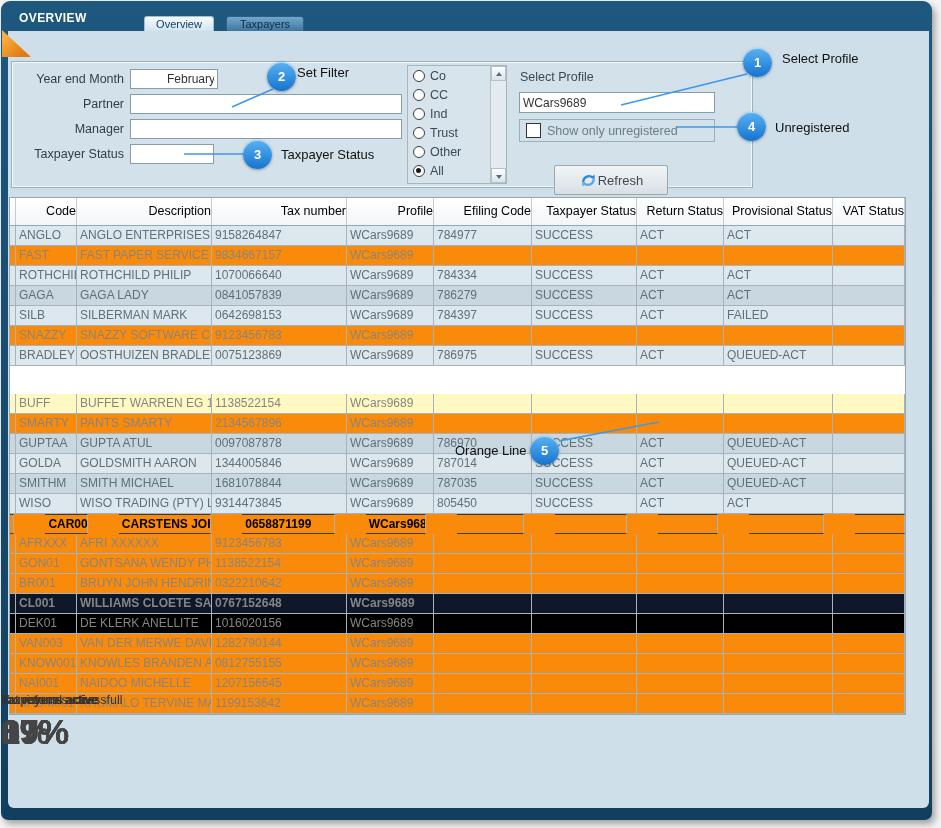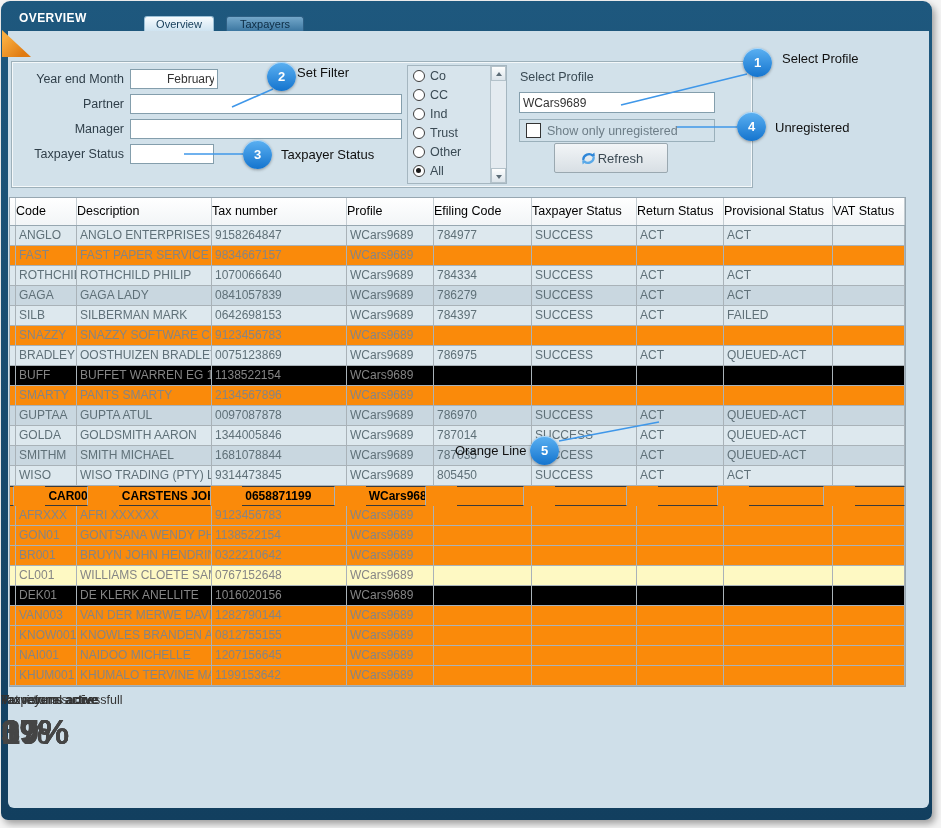--- a/index.html
+++ b/index.html
@@ -48,35 +48,35 @@
     border:1px solid #b4c2ca;box-sizing:border-box;cursor:pointer;}
   .sb-up{top:0;} .sb-dn{bottom:0;}
   .sb-up::after,.sb-dn::after{content:"";position:absolute;left:3.5px;}
   .sb-up::after{top:5px;border-left:3px solid transparent;border-right:3px solid transparent;border-bottom:4px solid #5c6c76;}
   .sb-dn::after{top:6px;border-left:3px solid transparent;border-right:3px solid transparent;border-top:4px solid #5c6c76;}
   .plabel{position:absolute;left:508px;top:8px;font-size:12.5px;color:#3a4a54;}
   .chkpanel{position:absolute;left:507px;top:57px;width:196px;height:23px;border:1px solid #9ab0bb;
     box-sizing:border-box;display:flex;align-items:center;padding-left:6px;}
   .chk{width:13px;height:13px;border:1.5px solid #333;background:#fff;flex:0 0 auto;cursor:pointer;}
   .chklabel{font-size:12.5px;color:#6d7d87;margin-left:6px;}
-  .refresh-btn{position:absolute;left:542px;top:81px;width:112px;height:28px;
+  .refresh-btn{position:absolute;left:542px;top:103px;width:112px;height:28px;
     background:linear-gradient(#f2f5f7,#d8dfe4);border:1px solid #9aa8b0;border-radius:2px;
     display:flex;align-items:center;justify-content:center;cursor:pointer;
     font-size:13px;color:#3c4a54;}
   
   .callout-bubble{position:absolute;width:29px;height:29px;border-radius:50%;z-index:41;
     background:linear-gradient(#5cb1f2,#1474ce);
     box-shadow:inset 0 1px 0 rgba(255,255,255,.5),0 1px 3px rgba(0,0,0,.35);
     color:#fff;font-size:13px;font-weight:bold;display:flex;align-items:center;justify-content:center;}
   .callout-label{position:absolute;font-size:13px;color:#101010;z-index:41;white-space:nowrap;}
   #lines{position:absolute;left:0;top:0;z-index:40;pointer-events:none;}
   
   .grid{position:absolute;left:8px;top:196px;width:897px;border:1px solid #97a7b1;background:#fff;box-sizing:border-box;}
   .grid-header{display:flex;background:linear-gradient(#ffffff,#f2f5f7);border-bottom:1px solid #97a7b1;}
-  .gh{height:27px;line-height:27px;text-align:left;font-size:12.5px;color:#000;
+  .gh{height:27px;line-height:27px;text-align:right;font-size:12.5px;color:#000;
     border-right:1px solid #c4ccd1;box-sizing:border-box;overflow:hidden;white-space:nowrap;}
   .grid-row{display:flex;cursor:pointer;}
   .gc{height:20px;line-height:19px;font-size:12px;padding-left:3px;box-sizing:border-box;
     border-right:1px solid #a9b2b8;border-bottom:1px solid #a9b2b8;overflow:hidden;white-space:nowrap;}
   .row-light{background:#dde8ee;color:#5f7078;}
   .row-dark{background:#c9d7e0;color:#5f7078;}
   .row-orange{color:#858585;}
   .row-selected{color:#000;font-weight:bold;gap:31px;}
   .row-selected .gc{border-top:1px solid #3a3a3a;border-bottom:1px solid #3a3a3a;height:20px;line-height:18px;}
   .c-sel{width:6px;padding:0;}
@@ -311,21 +311,21 @@
           <div class="gc c0">BRADLEY</div>
           <div class="gc c1">OOSTHUIZEN BRADLEY</div>
           <div class="gc c2">0075123869</div>
           <div class="gc c3">WCars9689</div>
           <div class="gc c4">786975</div>
           <div class="gc c5">SUCCESS</div>
           <div class="gc c6">ACT</div>
           <div class="gc c7">QUEUED-ACT</div>
           <div class="gc c8"></div>
         </div>
-        <div class="grid-row row-orange" style="background: #000000;">
+        <div class="grid-row row-orange" style="background: #fef9c3; margin-top: 28px;">
           <div class="gc c-sel"></div>
           <div class="gc c0">BUFF</div>
           <div class="gc c1">BUFFET WARREN EG 15</div>
           <div class="gc c2">1138522154</div>
           <div class="gc c3">WCars9689</div>
           <div class="gc c4"></div>
           <div class="gc c5"></div>
           <div class="gc c6"></div>
           <div class="gc c7"></div>
           <div class="gc c8"></div>
@@ -431,21 +431,21 @@
           <div class="gc c0">BR001</div>
           <div class="gc c1">BRUYN JOHN HENDRINNA</div>
           <div class="gc c2">0322210642</div>
           <div class="gc c3">WCars9689</div>
           <div class="gc c4"></div>
           <div class="gc c5"></div>
           <div class="gc c6"></div>
           <div class="gc c7"></div>
           <div class="gc c8"></div>
         </div>
-        <div class="grid-row row-orange" style="background: #fef9c3;">
+        <div class="grid-row row-orange" style="background: #0f172a; font-weight: bold;">
           <div class="gc c-sel"></div>
           <div class="gc c0">CL001</div>
           <div class="gc c1">WILLIAMS CLOETE SAMM</div>
           <div class="gc c2">0767152648</div>
           <div class="gc c3">WCars9689</div>
           <div class="gc c4"></div>
           <div class="gc c5"></div>
           <div class="gc c6"></div>
           <div class="gc c7"></div>
           <div class="gc c8"></div>

